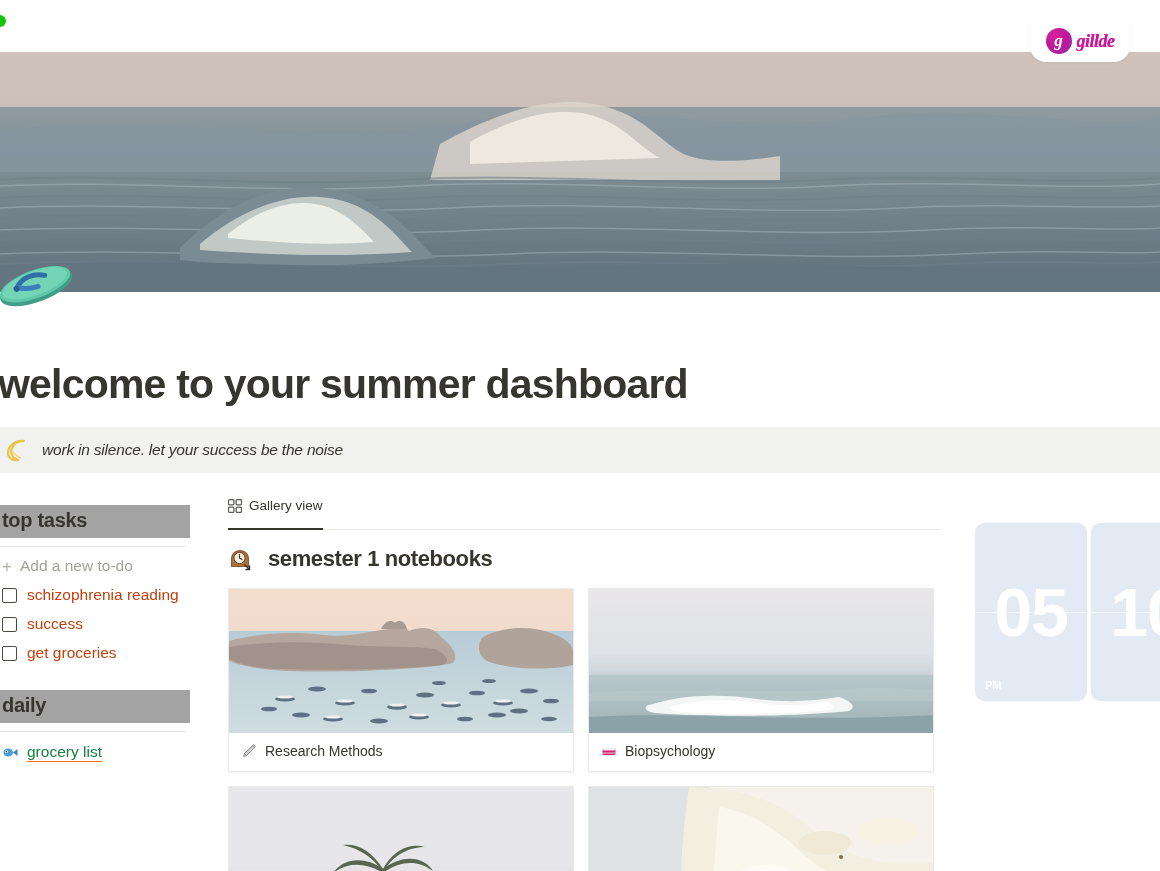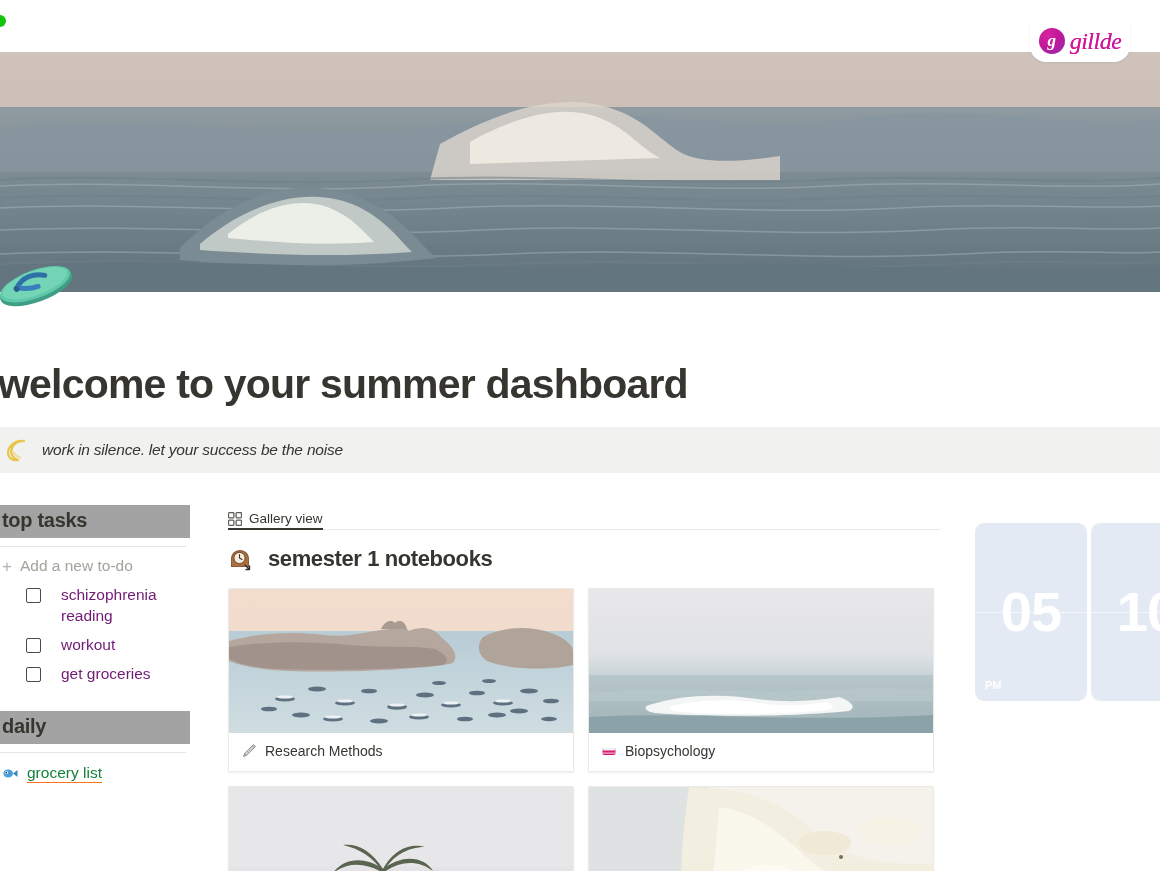--- a/index.html
+++ b/index.html
@@ -59,22 +59,22 @@
     font-family: "Liberation Serif", serif;
     font-style: italic;
     font-weight: 700;
     font-size: 17px;
     line-height: 1;
     padding-bottom: 2px;
   }
   .logo-word {
     font-family: "Liberation Serif", serif;
     font-style: italic;
-    font-weight: 400;
-    font-size: 24px;
+    font-weight: 700;
+    font-size: 18px;
     letter-spacing: -0.5px;
     background: linear-gradient(90deg, #e0108c 0%, #d0179c 55%, #a41fae 100%);
     -webkit-background-clip: text;
     background-clip: text;
     color: #d4149a;
   }
 
   
   .cover {
     position: absolute;
@@ -156,26 +156,25 @@
     padding: 4px 0 6px 2px;
   }
   .plus-icon {
     font-size: 17px;
     line-height: 1;
     color: #b4b1aa;
   }
   .todo-row {
     display: flex;
     align-items: flex-start;
-    gap: 20px;
+    gap: 10px;
     padding: 4px 0 4px 2px;
     font-size: 15.5px;
-    color: #701a75;
+    color: #c2410c;
     line-height: 1.35;
-    margin-left: 24px;
   }
   .checkbox {
     width: 15px; height: 15px;
     border: 1.6px solid #4c4a45;
     border-radius: 2px;
     flex: none;
     margin-top: 3px;
     background: #fff;
   }
   .daily-head { margin-top: 22px; }
@@ -206,21 +205,21 @@
     height: 32px;
     border-bottom: 1px solid #eceae6;
     position: relative;
   }
   .view-tab {
     display: flex;
     align-items: center;
     gap: 7px;
     font-size: 13.5px;
     color: #37352f;
-    padding-bottom: 2px;
+    padding-bottom: 15px;
     border-bottom: 2px solid #37352f;
     margin-bottom: -1px;
   }
   .grid-icon { width: 14px; height: 14px; display: block; }
   .grid-icon svg { width: 100%; height: 100%; display: block; }
 
   .db-title {
     display: flex;
     align-items: center;
     gap: 16px;
@@ -285,21 +284,21 @@
     left: 0; right: 0; top: 50%;
     height: 1px;
     background: rgba(255,255,255,0.55);
   }
   .flip-digit {
     position: absolute;
     inset: 0;
     display: flex;
     align-items: center;
     justify-content: center;
-    font-size: 56px;
+    font-size: 68px;
     font-weight: bold;
     color: #ffffff;
     letter-spacing: -1px;
     line-height: 1;
   }
   .flip-meridiem {
     position: absolute;
     left: 10px; bottom: 10px;
     font-size: 11px;
     font-weight: bold;
@@ -402,21 +401,21 @@
       <span class="plus-icon">+</span>
       <span>Add a new to-do</span>
     </div>
 
     <div class="todo-row">
       <span class="checkbox"></span>
       <span>schizophrenia reading</span>
     </div>
     <div class="todo-row">
       <span class="checkbox"></span>
-      <span>workout</span>
+      <span>success</span>
     </div>
     <div class="todo-row">
       <span class="checkbox"></span>
       <span>get groceries</span>
     </div>
 
     <div class="section-head daily-head">daily</div>
     <div class="section-rule"></div>
 
     <div class="daily-row">

